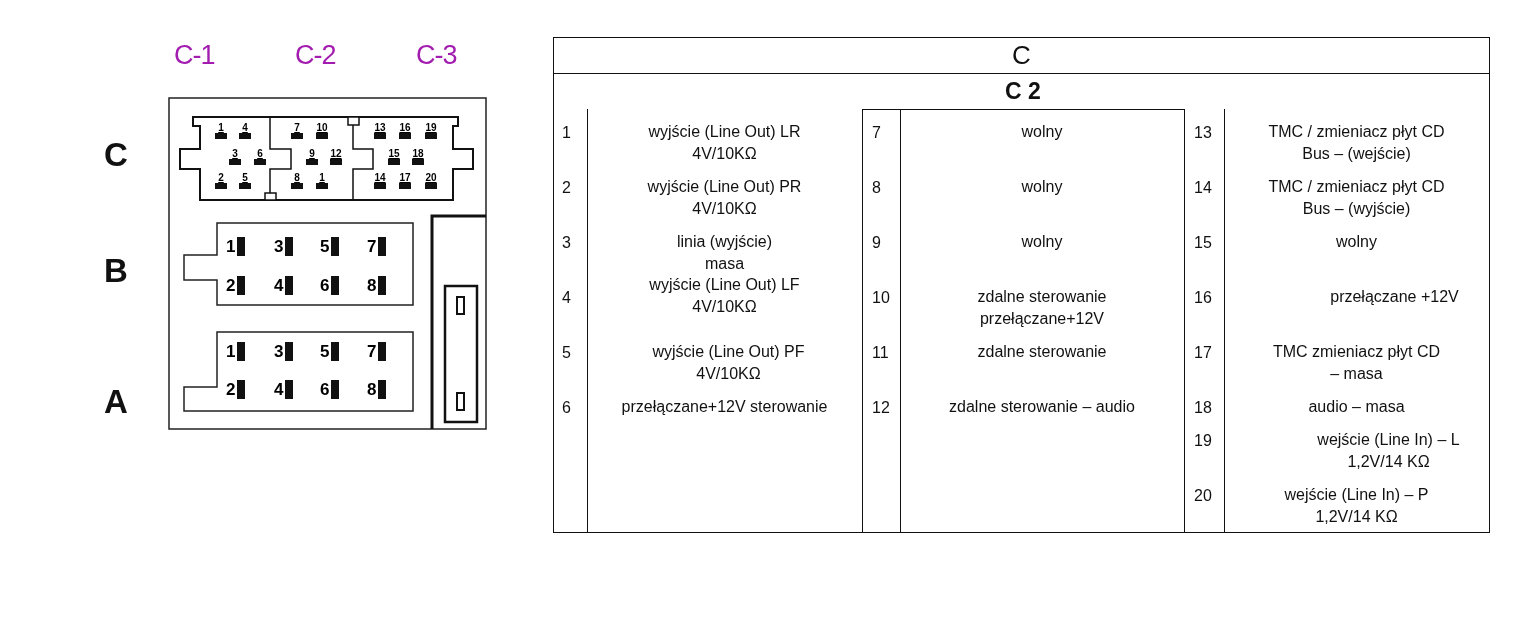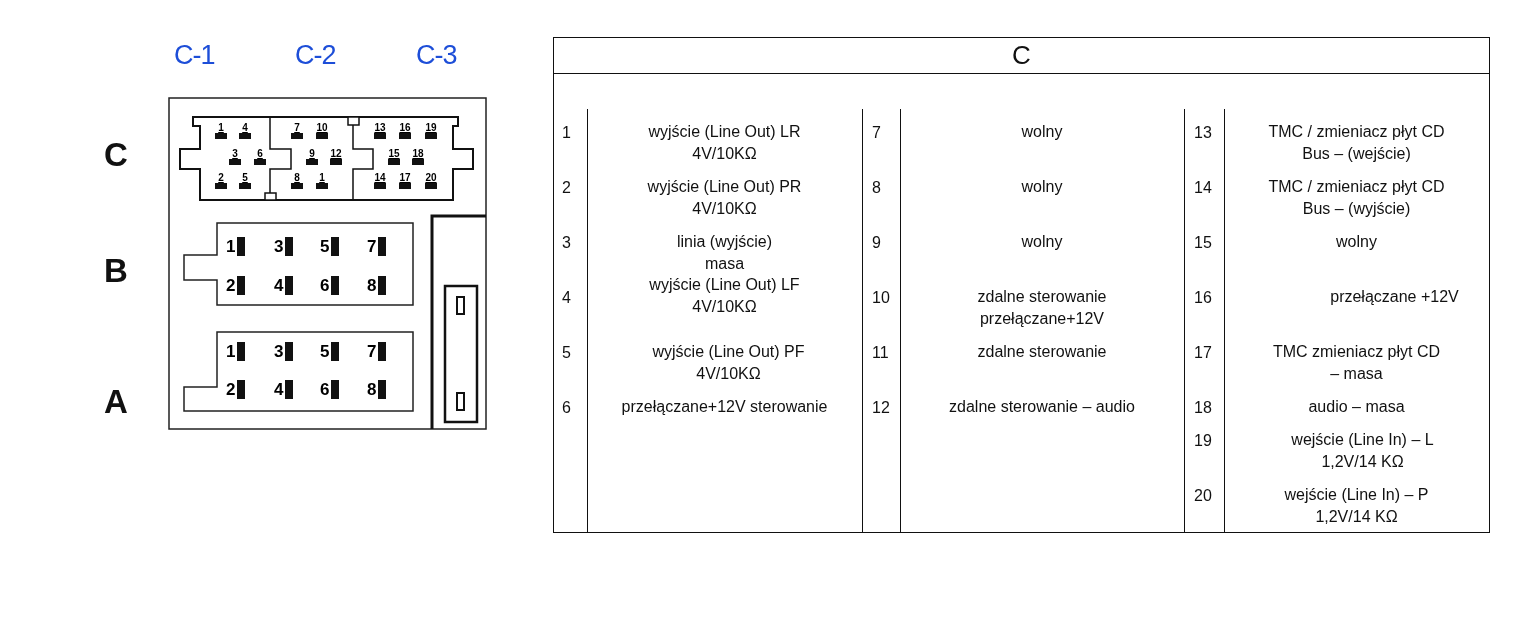--- a/index.html
+++ b/index.html
@@ -1,19 +1,19 @@
 <!DOCTYPE html>
 <html><head>
 <meta charset="utf-8">
 <style>
   html, body { margin: 0; padding: 0; background: #ffffff; }
   body { width: 1521px; height: 626px; position: relative; overflow: hidden;
          font-family: "Liberation Sans", "DejaVu Sans", sans-serif; color: #111; }
   
-  .col-label { position: absolute; top: 40px; font-size: 27px; letter-spacing: -1px; color: #1d4ed8; }
+  .col-label { position: absolute; top: 40px; font-size: 27px; letter-spacing: -1px; color: #a21caf; }
   .row-label { position: absolute; left: 104px; font-size: 33px; font-weight: bold; color: #111; }
   #diagram { position: absolute; left: 0; top: 0; }
   .pin-num-sm { font-size: 10px; font-weight: bold; font-family: "Liberation Sans", sans-serif; }
   .pin-num-lg { font-size: 17px; font-weight: bold; font-family: "Liberation Sans", sans-serif; }
 
   
   #pin-table { position: absolute; left: 553px; top: 37px; width: 937px; height: 496px;
                border: 1.5px solid #111; box-sizing: border-box; }
   .hdr1 { position: absolute; left: 0; right: 0; top: 0; height: 35px; border-bottom: 1.5px solid #111;
           text-align: center; font-size: 26px; line-height: 34px; }
@@ -132,20 +132,21 @@
     </g>
 
   <path d="M432,429 L432,216 L486,216" fill="none" stroke="#111" stroke-width="3"></path>
   <rect x="445" y="286" width="32" height="136" fill="none" stroke="#111" stroke-width="2.5"></rect>
   <rect x="457" y="297" width="7" height="17" fill="none" stroke="#111" stroke-width="2"></rect>
   <rect x="457" y="393" width="7" height="17" fill="none" stroke="#111" stroke-width="2"></rect>
 </svg>
 
 <div id="pin-table">
   <div class="hdr1">C</div>
+  <div class="hdr2" style="left:308px; width:322px;">C 2</div>
   <div class="vline" style="left:33px;"></div>
   <div class="vline" style="left:308px;"></div>
   <div class="vline" style="left:346px;"></div>
   <div class="vline" style="left:630px;"></div>
   <div class="vline" style="left:670px;"></div>
   <div id="rows">
       <div class="cell-num" style="left: 8px; top: 86px;">1</div>
       <div class="cell-desc" style="left: 33px; width: 275px; top: 83px;">wyjście (Line Out) LR
 4V/10KΩ</div>
       <div class="cell-num" style="left: 8px; top: 141px;">2</div>
@@ -184,19 +185,19 @@
       <div class="cell-num" style="left: 640px; top: 196px;">15</div>
       <div class="cell-desc" style="left: 670px; width: 265px; top: 193px;">wolny</div>
       <div class="cell-num" style="left: 640px; top: 251px;">16</div>
       <div class="cell-desc" style="left: 708px; width: 265px; top: 248px;">przełączane +12V</div>
       <div class="cell-num" style="left: 640px; top: 306px;">17</div>
       <div class="cell-desc" style="left: 670px; width: 265px; top: 303px;">TMC zmieniacz płyt CD
 – masa</div>
       <div class="cell-num" style="left: 640px; top: 361px;">18</div>
       <div class="cell-desc" style="left: 670px; width: 265px; top: 358px;">audio – masa</div>
       <div class="cell-num" style="left: 640px; top: 394px;">19</div>
-      <div class="cell-desc" style="left: 676px; width: 265px; top: 391px;">wejście (Line In) – L
+      <div class="cell-desc" style="left: 702px; width: 265px; top: 391px;">wejście (Line In) – L
 1,2V/14 KΩ</div>
       <div class="cell-num" style="left: 640px; top: 449px;">20</div>
       <div class="cell-desc" style="left: 670px; width: 265px; top: 446px;">wejście (Line In) – P
 1,2V/14 KΩ</div>
     </div>
 </div>
 
 </body></html>

